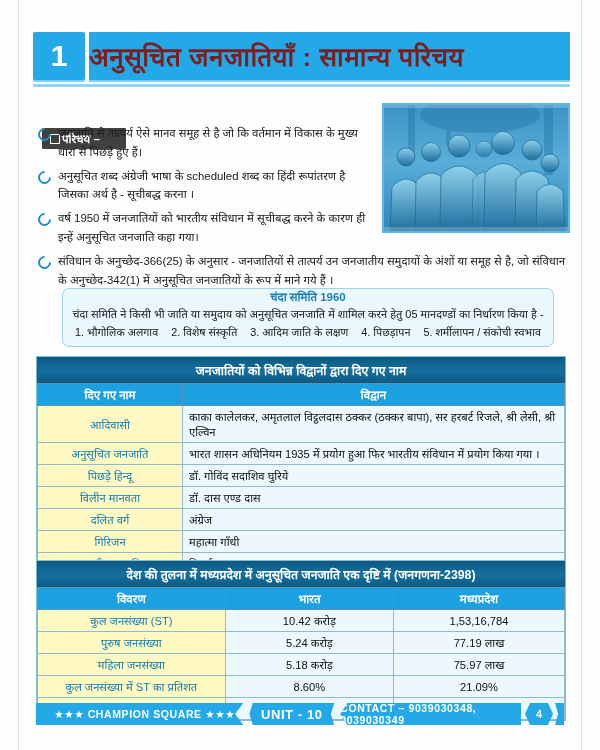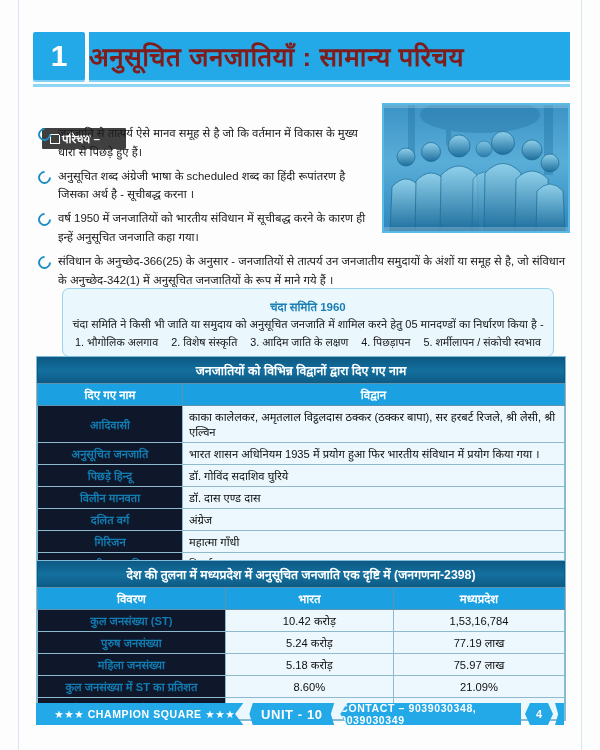--- a/index.html
+++ b/index.html
@@ -77,21 +77,21 @@
     border:2px solid #58b9e4;
     background:linear-gradient(165deg,#2f8fc9 0%,#4aa6d6 35%,#6fc0e4 70%,#3f9bd0 100%);
     overflow:hidden;
   }
   .photo svg{display:block;width:100%;height:100%;}
 
   
   .chanda{
     position:absolute;left:62px;top:288px;width:474px;
     background:#eaf7fd;border:1.3px solid #9bd4ef;border-radius:7px;
-    padding:10px 8px 7px;
+    padding:0 8px 7px;
     text-align:center;
   }
   .chanda-title{
     color:#1b7fb5;font-weight:bold;font-size:11.5px;margin-bottom:2px;
   }
   .chanda-line{font-size:11px;color:#141414;line-height:1.5;}
   .chanda-items{
     font-size:10.8px;color:#141414;margin-top:1px;
     display:flex;justify-content:center;gap:13px;flex-wrap:wrap;
   }
@@ -111,22 +111,22 @@
   table{width:100%;border-collapse:collapse;}
   table th{
     background:#1ba0e2;color:#ffffff;font-weight:bold;font-size:11.5px;
     padding:3px 0;border:1px solid #5f92ad;text-align:center;
   }
   table td{
     border:1px solid #8fb9cc;font-size:11.2px;padding:3px 6px;
     background:#ecf8fd;color:#111;
   }
   td.lbl{
-    color:#127bb0;font-weight:bold;text-align:center;width:132px;
-    background:#0f172a;
+    color:#127bb0;font-weight:normal;text-align:center;width:132px;
+    background:#fef9c3;
   }
   td.val{color:#111;}
   td.ctr{text-align:center;}
 
   #table1{top:356px;}
   #table2{top:560px;}
   #table2 td.lbl{width:190px;}
   #table2 td.ctr{width:169px;}
 
   

